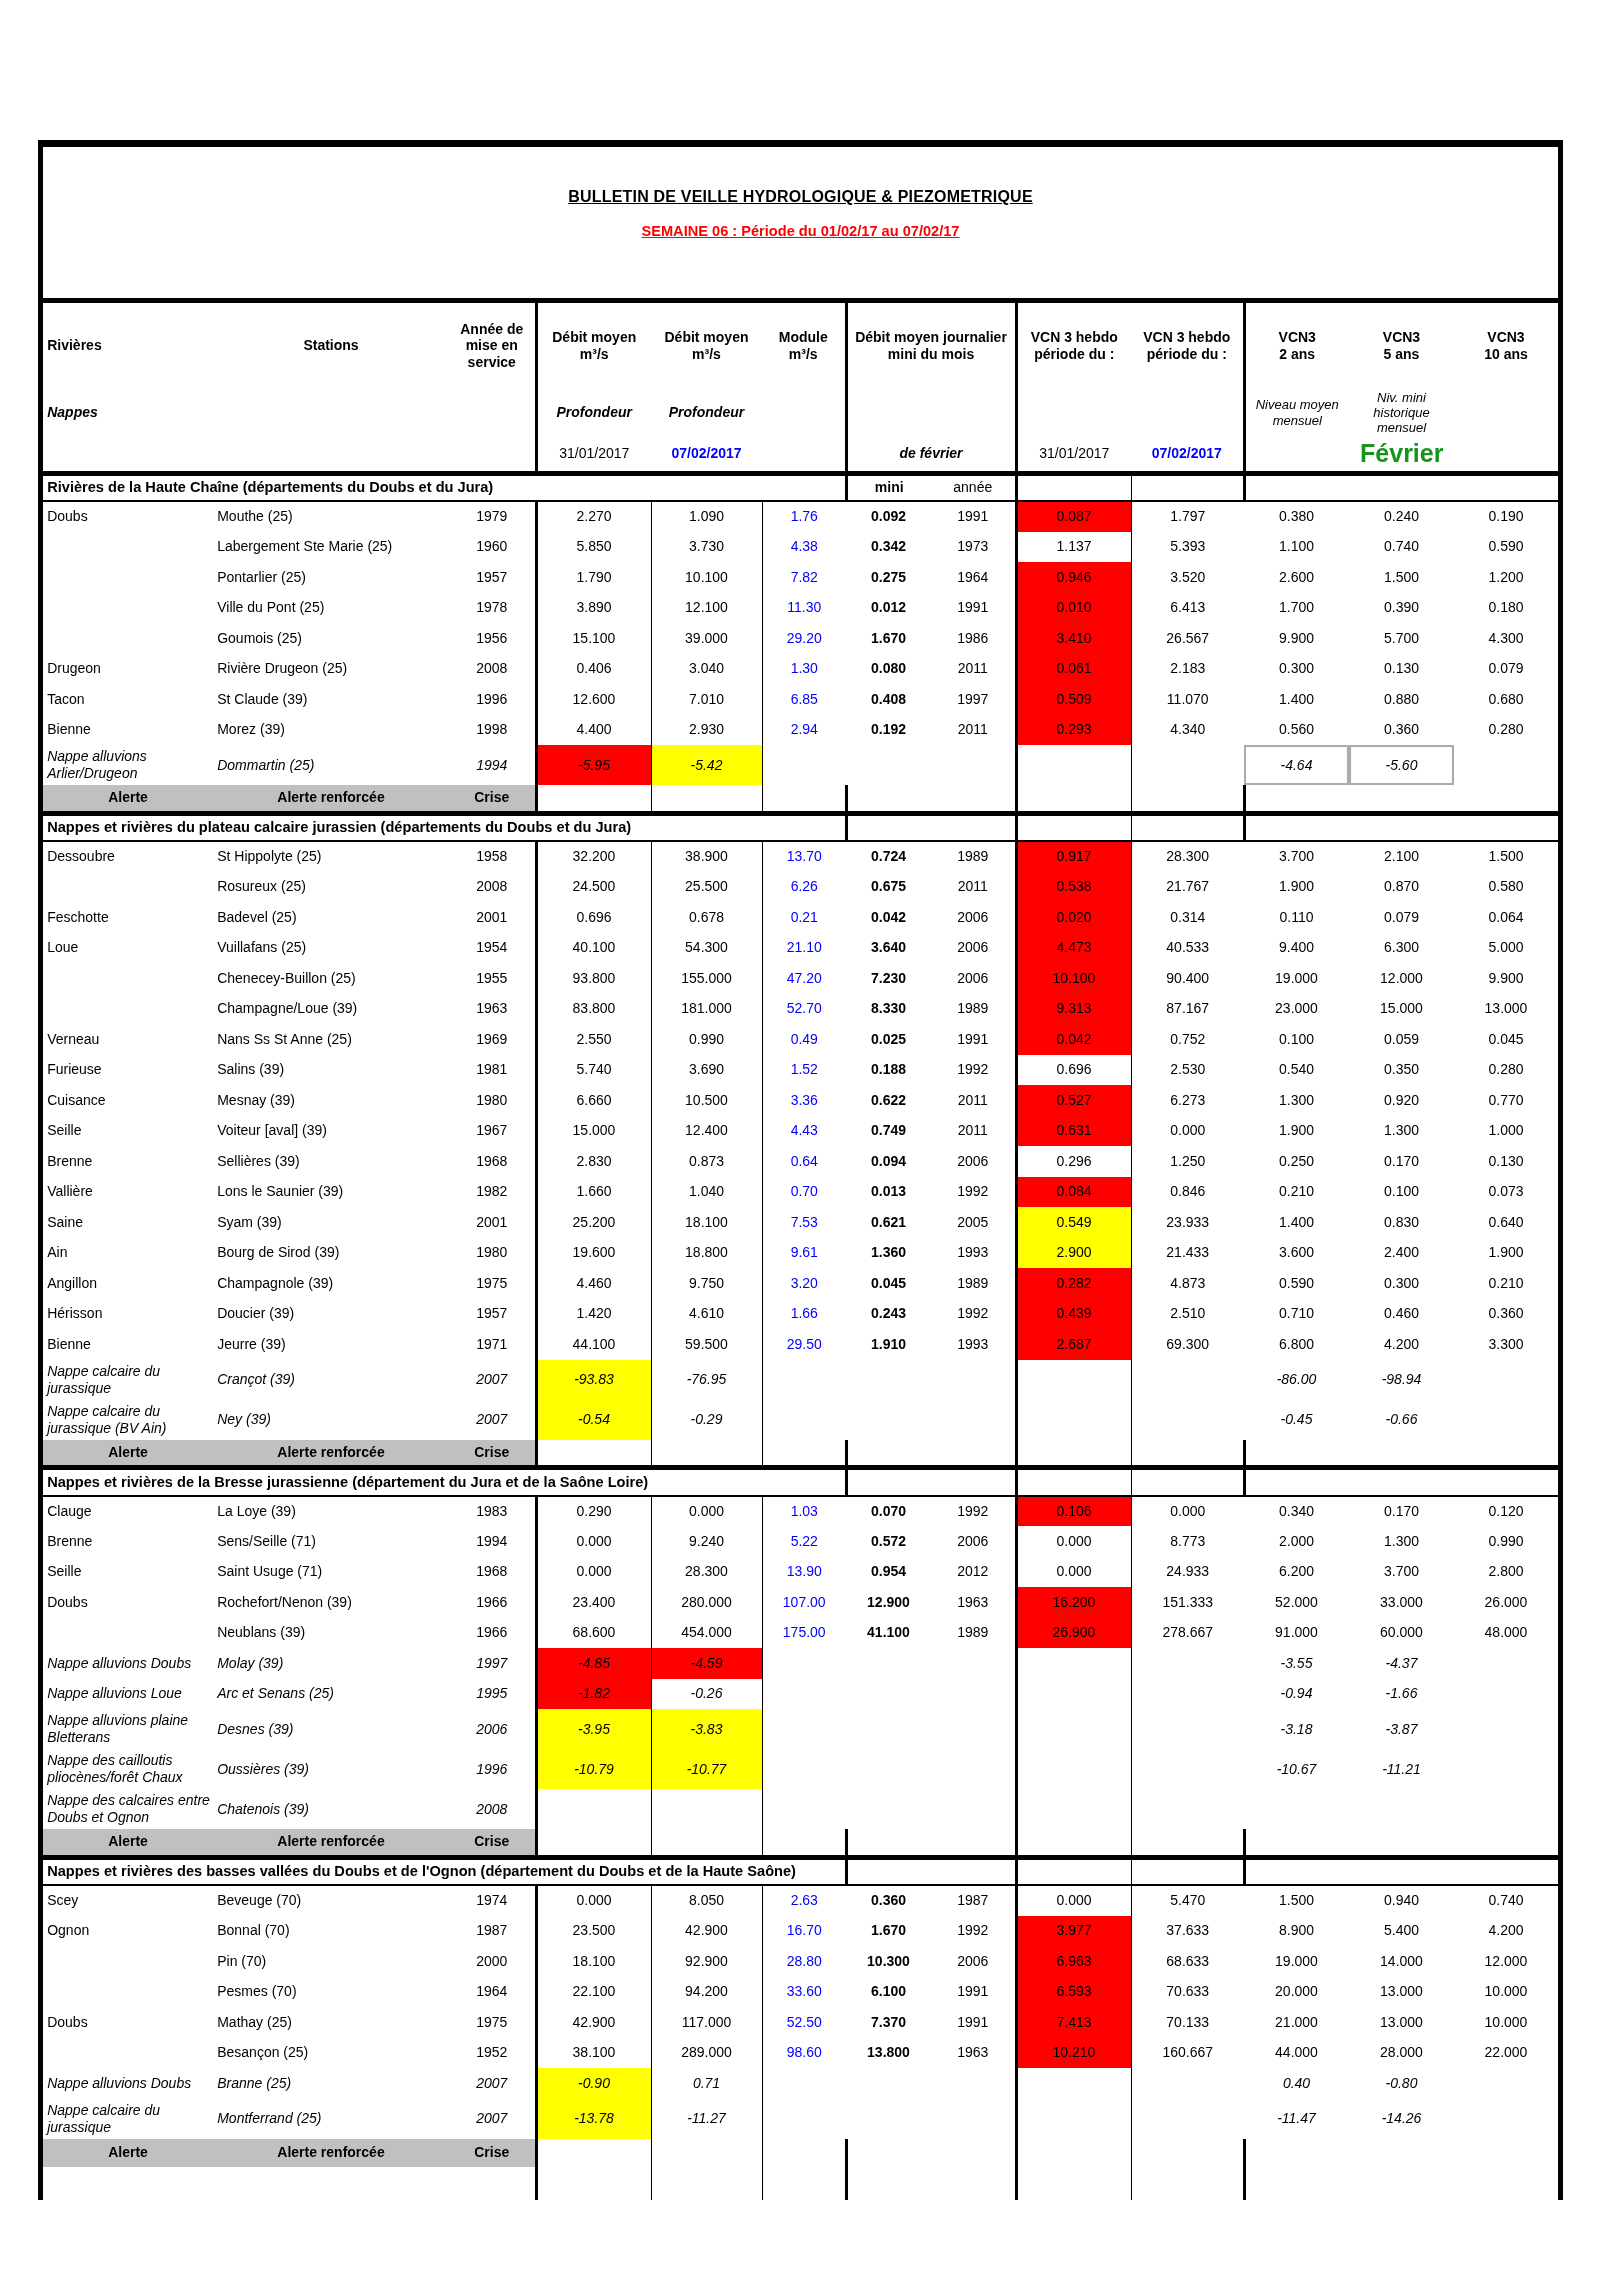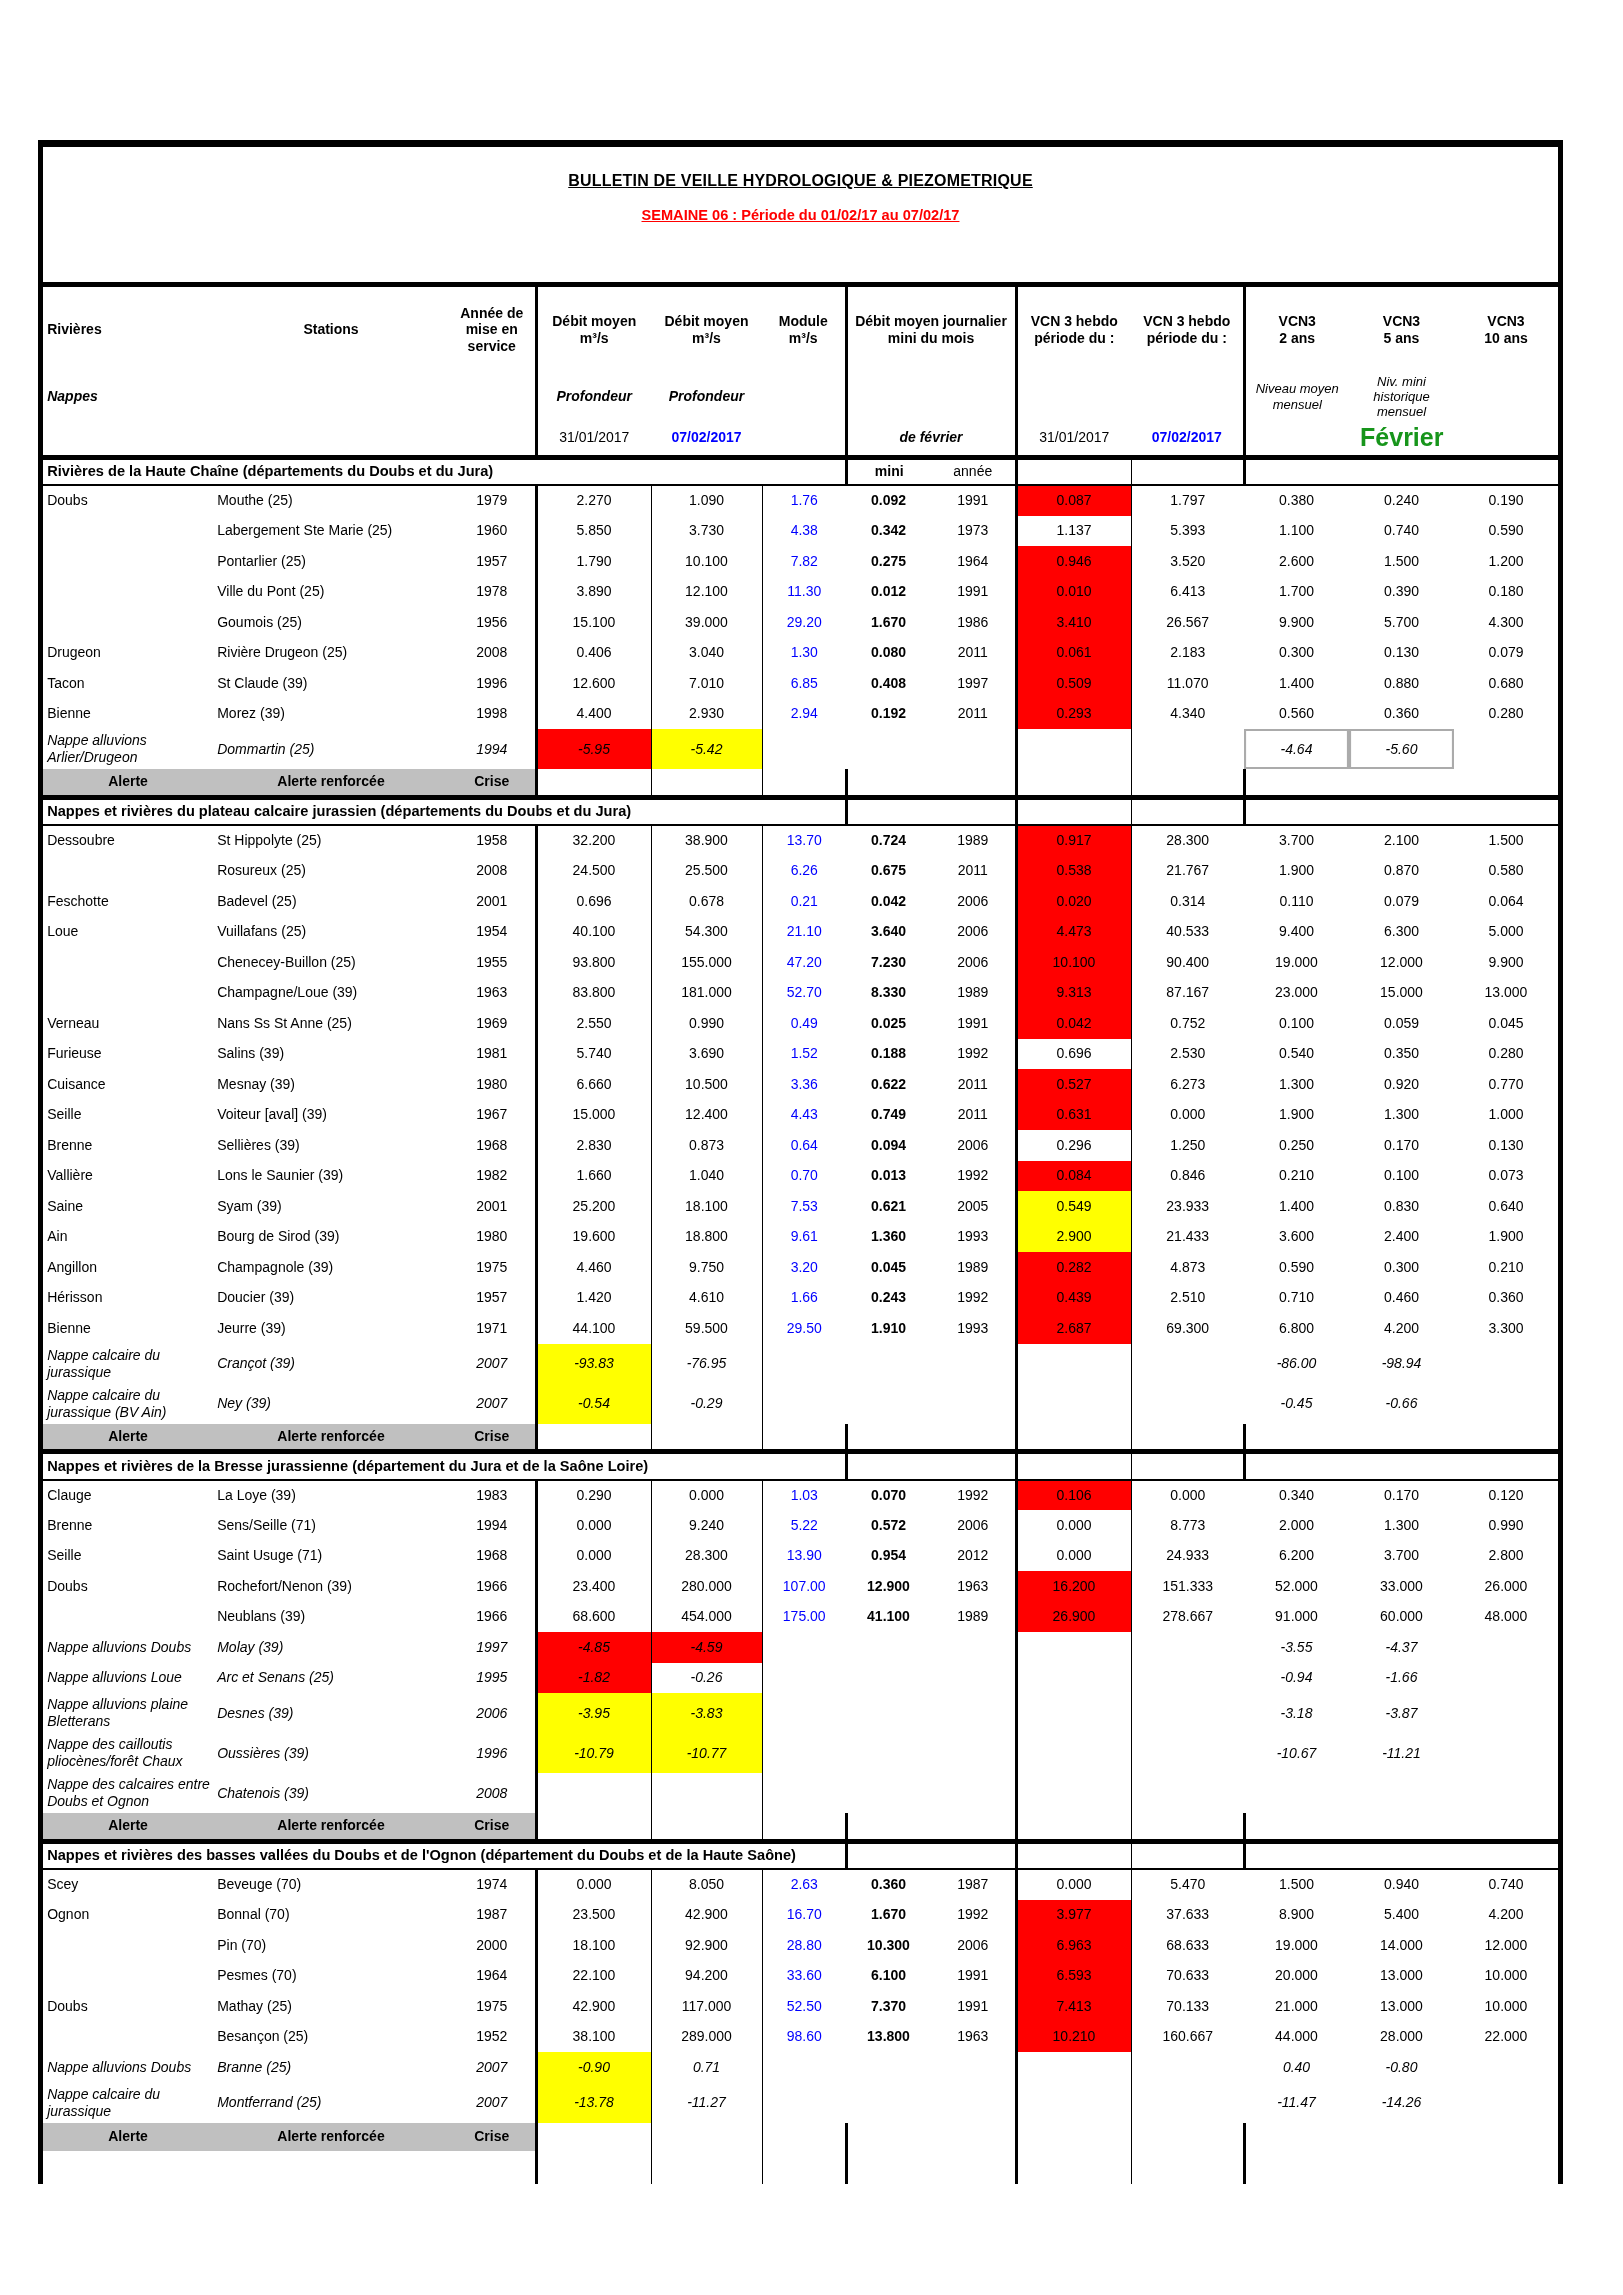--- a/index.html
+++ b/index.html
@@ -4,21 +4,21 @@
 <style>
   html,body{margin:0;padding:0;}
   body{
     width:1623px;height:2295px;background:#ffffff;position:relative;
     font-family:"Liberation Sans", sans-serif;color:#000;
   }
   .frame{
     position:absolute;left:38px;top:140px;width:1515px;
     border:5.6px solid #000;border-top-width:7px;border-bottom:none;
   }
-  .titleblock{height:110px;border-bottom:5.6px solid #000;text-align:center;padding-top:25px;box-sizing:content-box;}
+  .titleblock{height:110px;border-bottom:5.6px solid #000;text-align:center;padding-top:25px;box-sizing:content-box;margin-top:16px;}
   .title{font-size:16px;font-weight:bold;text-decoration:underline;letter-spacing:0.2px;}
   .subtitle{font-size:14.6px;font-weight:bold;color:#FF0000;text-decoration:underline;margin-top:16.7px;}
   table{border-collapse:collapse;width:100%;table-layout:fixed;}
   td{
     font-size:14px;padding:0 2.8px;text-align:center;vertical-align:middle;
     overflow:hidden;line-height:1.18;word-wrap:break-word;
   }
   .tl{text-align:left;padding-left:4.2px;}
   .b{font-weight:bold;}
   .blu{color:#0000FF;}

